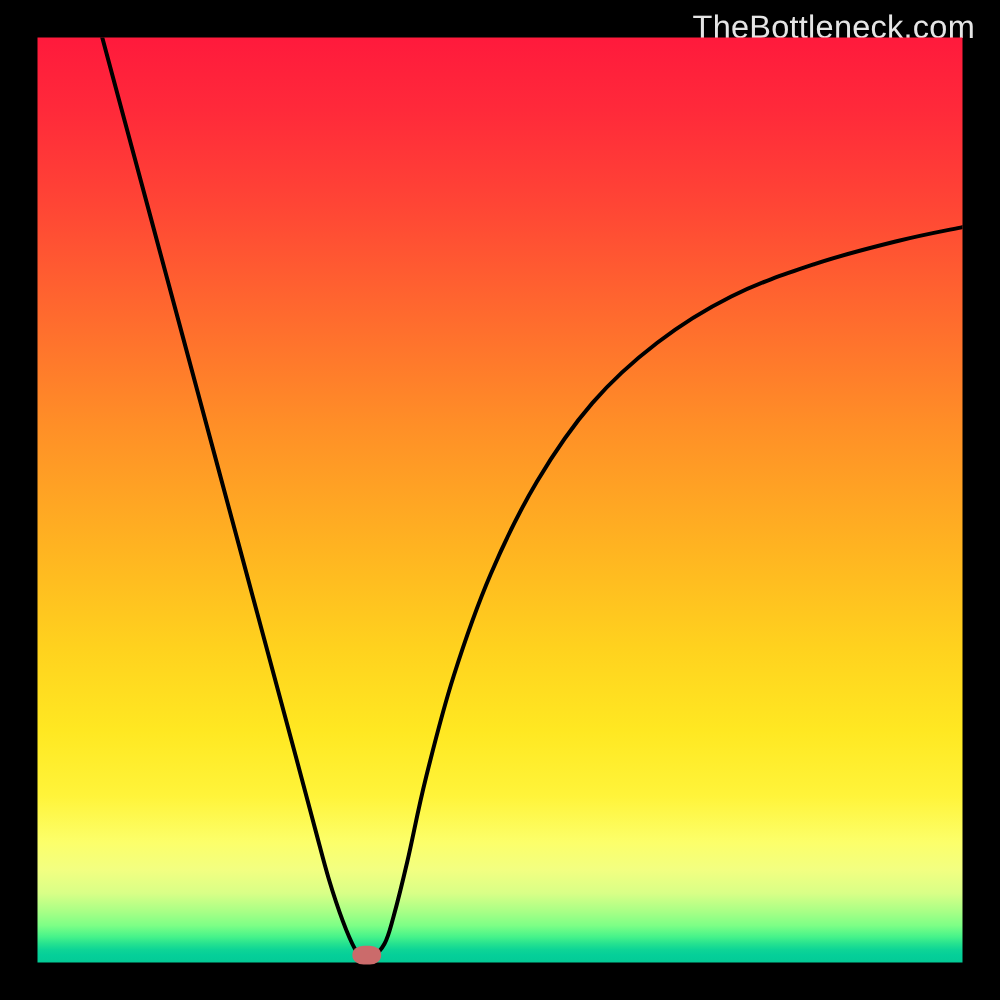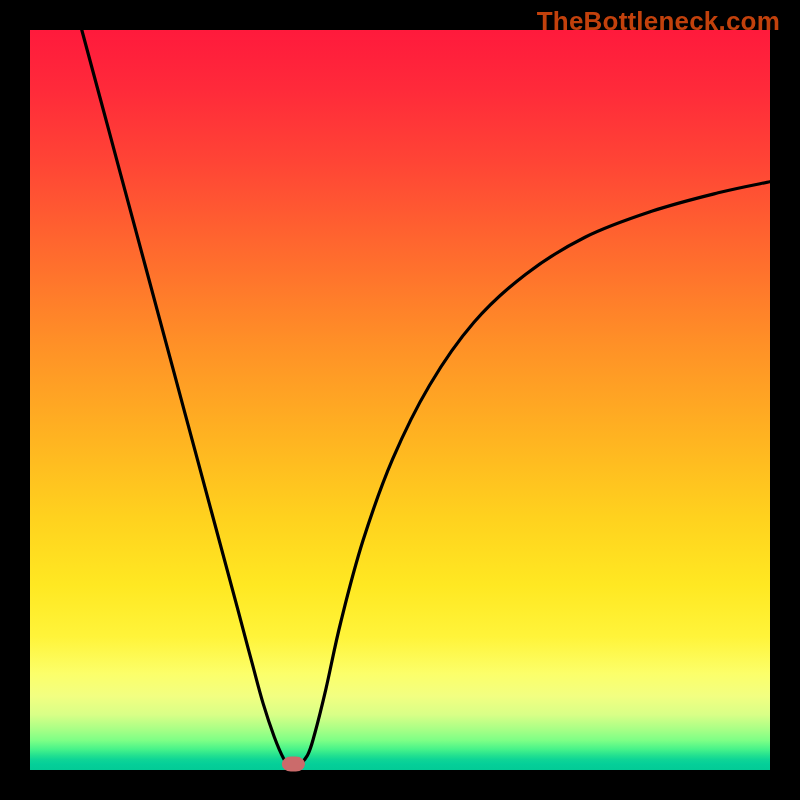--- a/index.html
+++ b/index.html
@@ -16,23 +16,23 @@
     left: 0;
     top: 0;
     width: 800px;
     height: 800px;
     background: #000;
   }
   .watermark {
     position: absolute;
     top: 6px;
     right: 20px;
-    color: #c2410c;
+    color: #e5e5e5;
     font-size: 26px;
-    font-weight: 700;
+    font-weight: 400;
     letter-spacing: 0.2px;
   }
   .plot {
     position: absolute;
     left: 30px;
     top: 30px;
     width: 740px;
     height: 740px;
   }
   .gradient {

